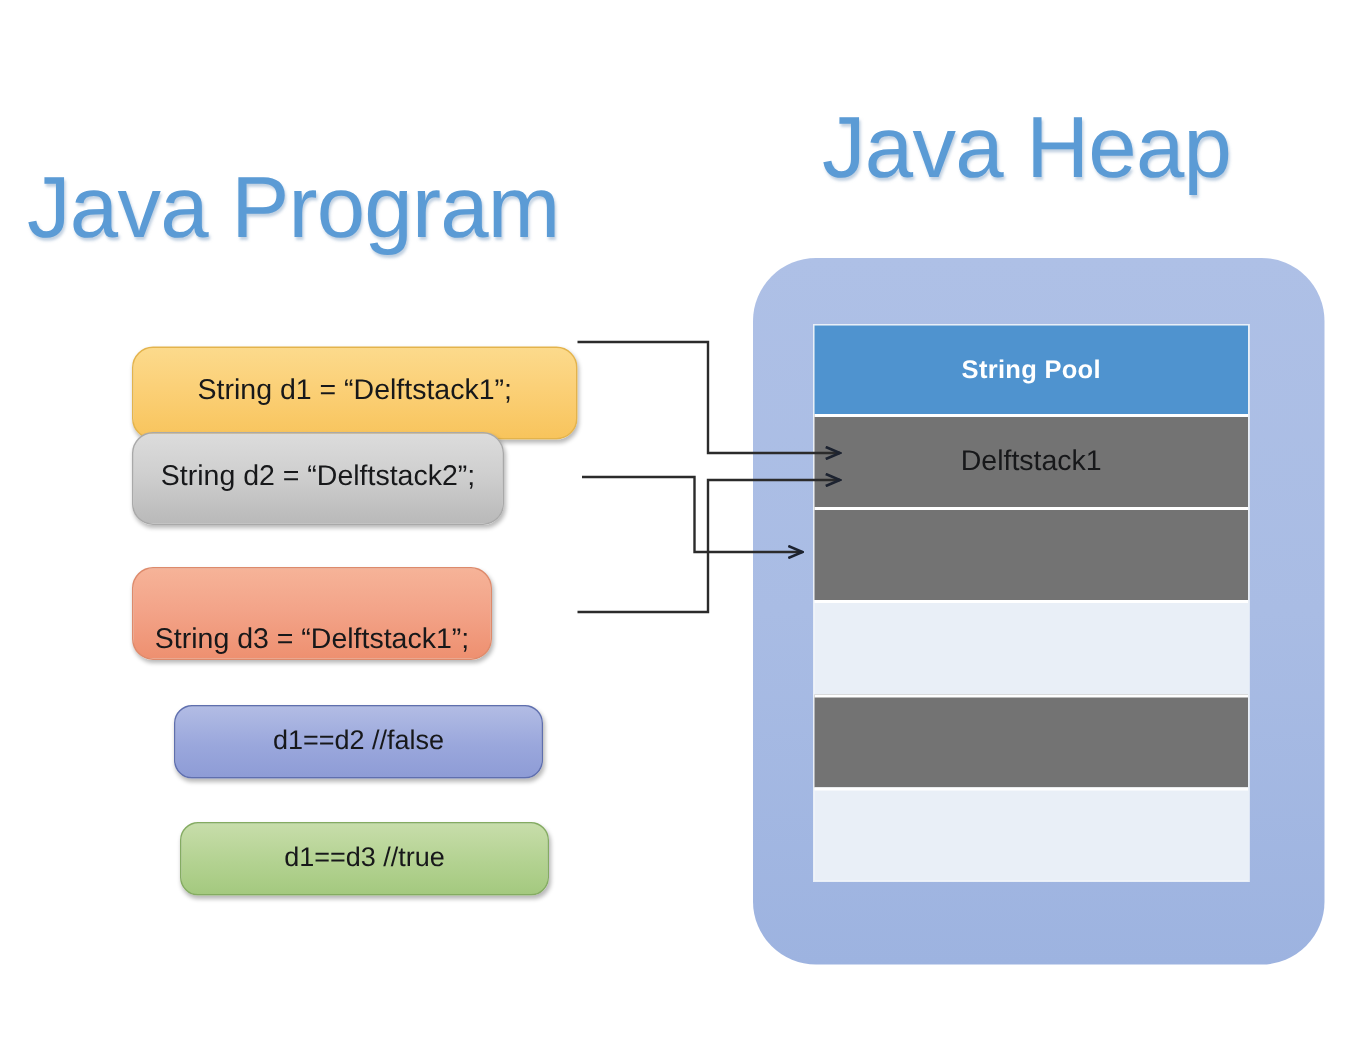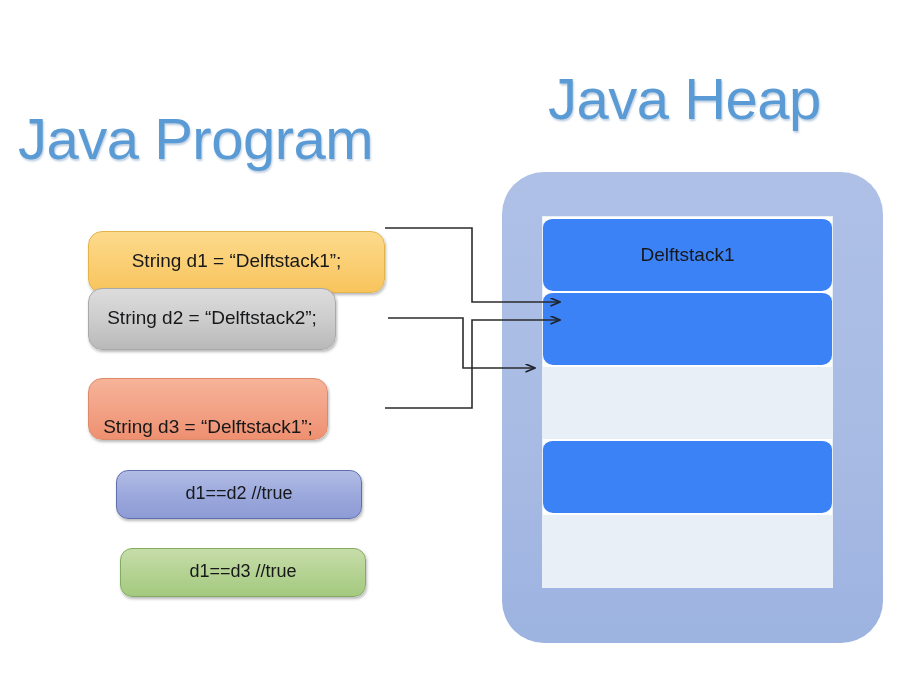--- a/index.html
+++ b/index.html
@@ -113,62 +113,63 @@
   .pool-row {
     flex: 1 1 0;
     display: flex;
     align-items: center;
     justify-content: center;
     font-size: 19px;
     color: #17181a;
     border-top: 2px solid #ffffff;
     box-sizing: border-box;
   }
-  .pool-row.shade-a { background: #3b82f6; border-radius: 10px; }
+  .pool-row.shade-a { background: #737373; }
   .pool-row.shade-b { background: #e9eff7; }
 
   
   #connectors {
     position: absolute;
     left: 0; top: 0;
     width: 912px; height: 698px;
     pointer-events: none;
   }
 </style>
 </head>
 <body>
 
 <div class="title" id="title-java-program">Java Program</div>
 
 <div class="title" id="title-java-heap">Java Heap</div>
 
 <div id="heap-panel"></div>
 
 <div id="string-pool-table">
+  <div class="pool-header">String Pool</div>
   <div class="pool-row shade-a">Delftstack1</div>
   <div class="pool-row shade-a"></div>
   <div class="pool-row shade-b"></div>
   <div class="pool-row shade-a"></div>
   <div class="pool-row shade-b"></div>
 </div>
 
 <div class="code-box" id="box-d1">
   <span class="code-text">String d1 = “Delftstack1”;</span>
 </div>
 
 <div class="code-box" id="box-d2">
   <span class="code-text">String d2 = “Delftstack2”;</span>
 </div>
 
 <div class="code-box" id="box-d3">
   <span class="code-text">String d3 = “Delftstack1”;</span>
 </div>
 
 <div class="code-box" id="box-cmp1">
-  <span class="code-text">d1==d2 //true</span>
+  <span class="code-text">d1==d2 //false</span>
 </div>
 
 <div class="code-box" id="box-cmp2">
   <span class="code-text">d1==d3 //true</span>
 </div>
 
 <svg id="connectors" viewBox="0 0 912 698" width="912" height="698">
   <defs>
     <marker id="arrowhead" markerWidth="11" markerHeight="9" refX="10" refY="4.5" orient="auto" markerUnits="userSpaceOnUse">
       <path d="M0.5,0.5 L10,4.5 L0.5,8.5" fill="none" stroke="#1d2330" stroke-width="1.8"></path>

